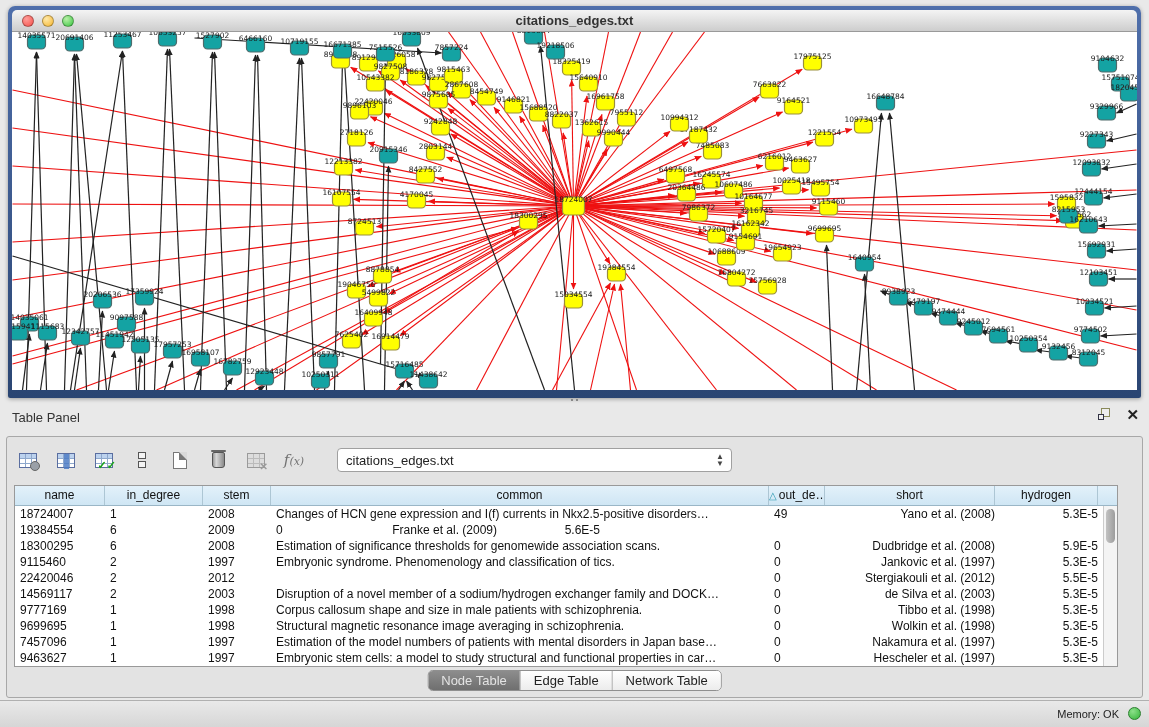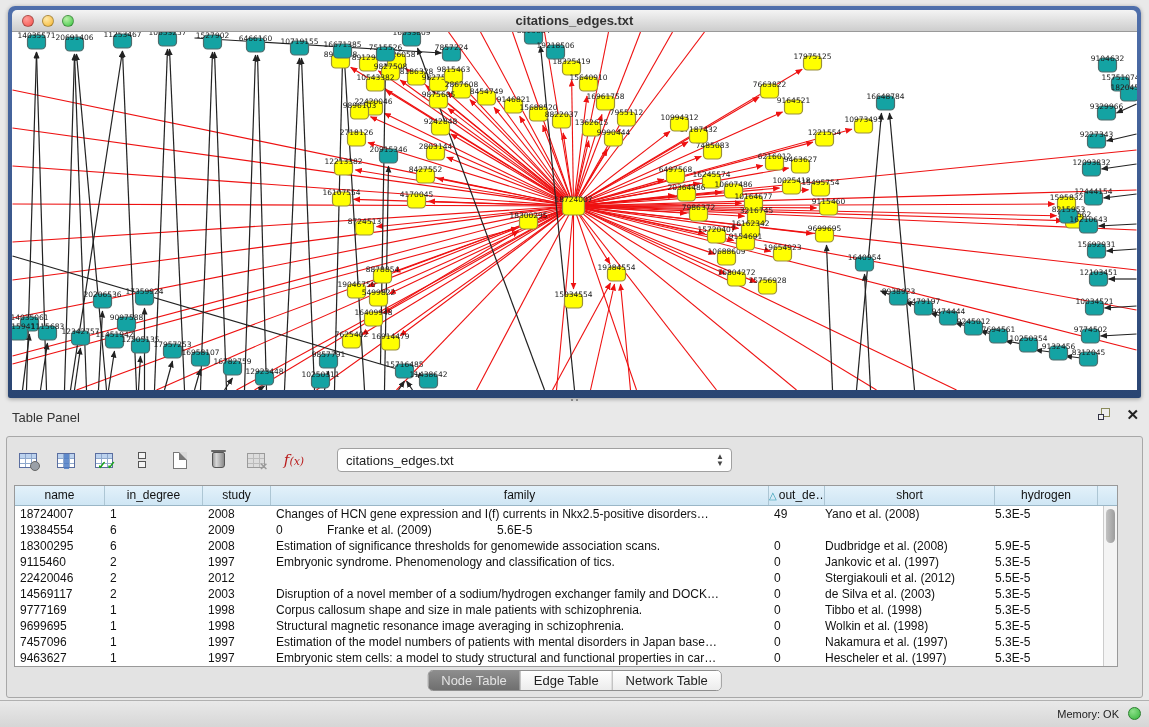--- a/index.html
+++ b/index.html
@@ -34,35 +34,35 @@
   .float-icon { position:relative; width:14px; height:14px; }
   .float-icon .b1 { position:absolute; left:3px; top:0; width:9px; height:9px; border:1px solid #8a8a5a; background:#eee; }
   .float-icon .b2 { position:absolute; left:0; top:6px; width:6px; height:6px; border:1px solid #334; background:#eee; }
   .close-x { font-size:15px; font-weight:bold; color:#222; line-height:14px; cursor:default; }
 
   .panel-body { position:absolute; left:6px; top:436px; width:1137px; height:262px;
     background:#e3e3e3; border:1px solid #a8a8a8; border-radius:3px; }
 
   .tp-toolbar { position:absolute; left:8px; top:8px; height:30px; display:flex; align-items:center; gap:12px; }
   .tbtn { width:26px; height:24px; display:flex; align-items:center; justify-content:center; }
-  .fx { font-family:"DejaVu Serif",serif; font-style:italic; font-size:15px; color:#b91c1c; }
+  .fx { font-family:"DejaVu Serif",serif; font-style:italic; font-size:15px; color:#737373; }
   .table-select { width:395px; height:24px; background:#fff; border:1px solid #a0a0a0; border-radius:4px;
     display:flex; align-items:center; padding:0 8px; font-size:13px; color:#222; position:relative; margin-left:18px; }
   .table-select .arrows { position:absolute; right:7px; top:4px; font-size:8px; color:#444; line-height:7px; text-align:center; }
 
   
   .grid { position:absolute; left:7px; top:48px; width:1104px; height:182px; background:#fff; border:1px solid #999; overflow:hidden; }
   .grid-header { display:flex; height:20px; background:linear-gradient(#e3f1fa,#cfe6f4); border-bottom:1px solid #9ab6c6; }
   .gh-cell { font-size:12px; color:#111; text-align:center; line-height:19px; border-right:1px solid #adc6d4;
     overflow:hidden; white-space:nowrap; }
   .sort-tri { color:#2e9ab0; font-size:10px; margin-right:2px; }
   .grid-rows { position:absolute; left:0; top:20px; right:14px; bottom:0; }
   .g-row { display:flex; height:16px; }
   .g-cell { font-size:12px; color:#111; line-height:16px; white-space:nowrap; overflow:hidden; padding-left:5px; }
-  .g-cell.center { text-align:left; padding-left:0; }
+  .g-cell.center { text-align:right; padding-left:0; }
   .vscroll { position:absolute; right:0; top:20px; width:14px; bottom:0; background:#f4f4f4; border-left:1px solid #ccc; }
   .vthumb { position:absolute; left:2px; top:3px; width:9px; height:34px; border-radius:5px;
     background:linear-gradient(90deg,#c2c2c2,#9d9d9d); }
 
   
   .tabs { position:absolute; left:50%; transform:translateX(-50%); bottom:6px; display:flex; height:21px;
     border:1px solid #8f8f8f; border-radius:5px; overflow:hidden; background:#fff; }
   .tab { padding:0 13px; font-size:13px; line-height:20px; color:#222; background:linear-gradient(#ffffff,#ececec);
     border-right:1px solid #9a9a9a; }
   .tab:last-child { border-right:none; }
@@ -841,22 +841,22 @@
     <div class="table-select">
       <span>citations_edges.txt</span>
       <span class="arrows">▲<br>▼</span>
     </div>
   </div>
 
   <div class="grid">
     <div class="grid-header" id="grid-header">
         <div class="gh-cell" style="width: 90px;">name</div>
         <div class="gh-cell" style="width: 98px;">in_degree</div>
-        <div class="gh-cell" style="width: 68px;">study</div>
-        <div class="gh-cell" style="width: 498px;">family</div>
+        <div class="gh-cell" style="width: 68px;">stem</div>
+        <div class="gh-cell" style="width: 498px;">common</div>
         <div class="gh-cell" style="width: 56px;"><span class="sort-tri">△</span>out_de…</div>
         <div class="gh-cell" style="width: 170px;">short</div>
         <div class="gh-cell" style="width: 103px;">hydrogen</div>
       </div>
     <div class="grid-rows" id="grid-rows">
         <div class="g-row">
           <div class="g-cell" style="width: 90px;">18724007</div>
           <div class="g-cell" style="width: 98px;">1</div>
           <div class="g-cell" style="width: 68px;">2008</div>
           <div class="g-cell" style="width: 498px;">Changes of HCN gene expression and I(f) currents in Nkx2.5-positive disorders…</div>

